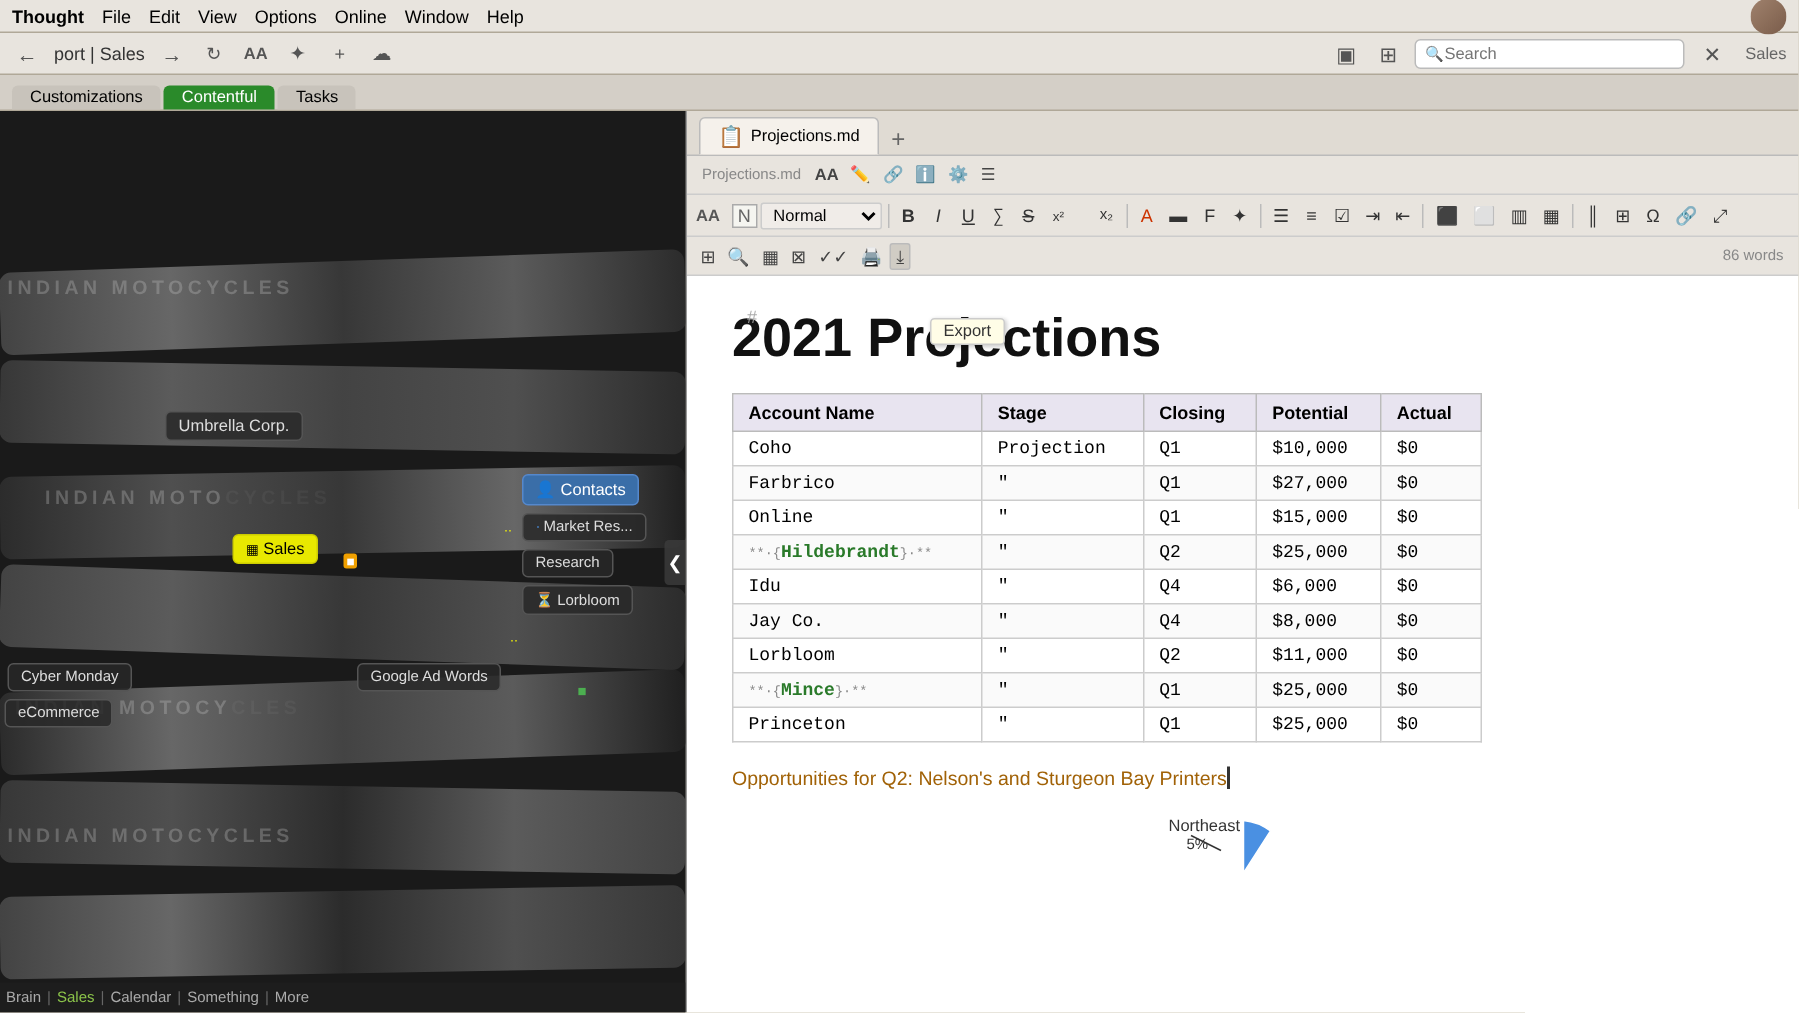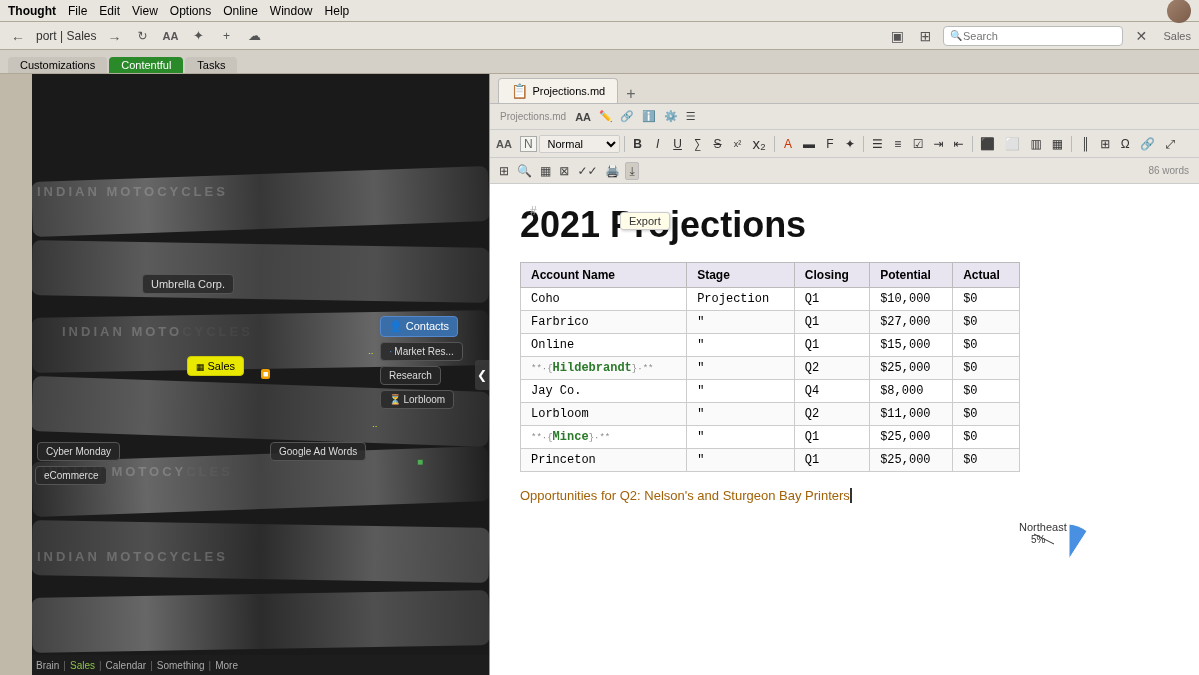--- a/index.html
+++ b/index.html
@@ -68,21 +68,20 @@
       position: relative;
     }
 
     
     .left-panel {
       width: 457px;
       height: 100%;
       position: relative;
       overflow: hidden;
       background: #1a1a1a;
-      margin-left: 32px;
     }
     .mind-map-bg {
       position: absolute; inset: 0;
       background: #1a1a1a;
     }
 
     
     .mm-node {
       position: absolute;
       background: rgba(40,40,40,0.85);
@@ -282,21 +281,21 @@
     .opportunities-text {
       font-size: 13px;
       color: #a16207;
       margin-bottom: 16px;
     }
     .cursor-blink { border-right: 2px solid #333; }
 
     
     .chart-area {
       display: flex;
-      justify-content: flex-end;
+      justify-content: center;
       margin-top: 8px;
     }
   </style>
 </head>
 <body>
 
 <div class="menu-bar">
   <span style="font-weight:bold;">Thought</span>
   <span>File</span>
   <span>Edit</span>
@@ -469,21 +468,21 @@
         <option>Heading 1</option>
         <option>Heading 2</option>
       </select>
       <div class="sep"></div>
       <button style="font-weight:bold;">B</button>
       <button style="font-style:italic;">I</button>
       <button style="text-decoration:underline;">U</button>
       <button style="font-family:monospace;">∑</button>
       <button style="text-decoration:line-through;">S</button>
       <button style="font-size:9px;vertical-align:super;">x²</button>
-      <button style="font-size:15px;vertical-align:sub;">x₂</button>
+      <button style="font-size:10px;vertical-align:sub;margin-left:12px;">x₂</button>
       <div class="sep"></div>
       <button style="color:#cc3300;">A</button>
       <button>▬</button>
       <button>F</button>
       <button>✦</button>
       <div class="sep"></div>
       <button>☰</button>
       <button>≡</button>
       <button>☑</button>
       <button>⇥</button>
@@ -563,20 +562,27 @@
           <tr>
             <td>
               <span style="font-size:9px;color:#888;">**·{</span><span class="highlighted-cell">Hildebrandt</span><span style="font-size:9px;color:#888;">}·**</span>
             </td>
             <td>"</td>
             <td>Q2</td>
             <td>$25,000</td>
             <td>$0</td>
           </tr>
 
+          <tr>
+            <td>Idu</td>
+            <td>"</td>
+            <td>Q4</td>
+            <td>$6,000</td>
+            <td>$0</td>
+          </tr>
 
           <tr>
             <td>Jay Co.</td>
             <td>"</td>
             <td>Q4</td>
             <td>$8,000</td>
             <td>$0</td>
           </tr>
 
           <tr>

